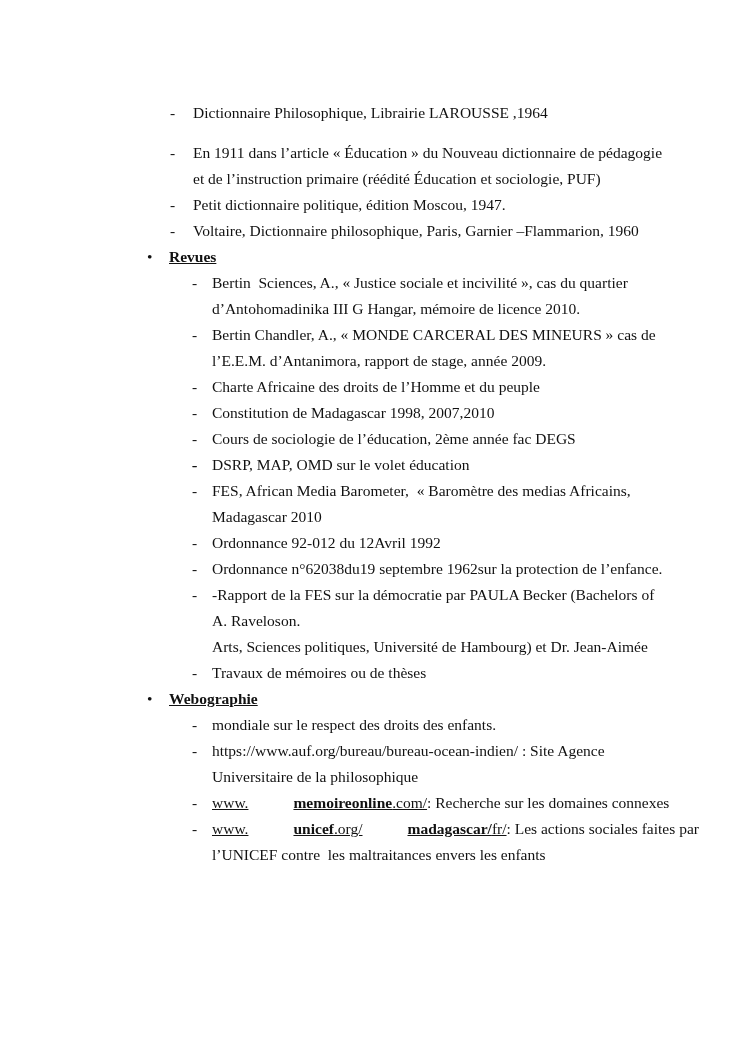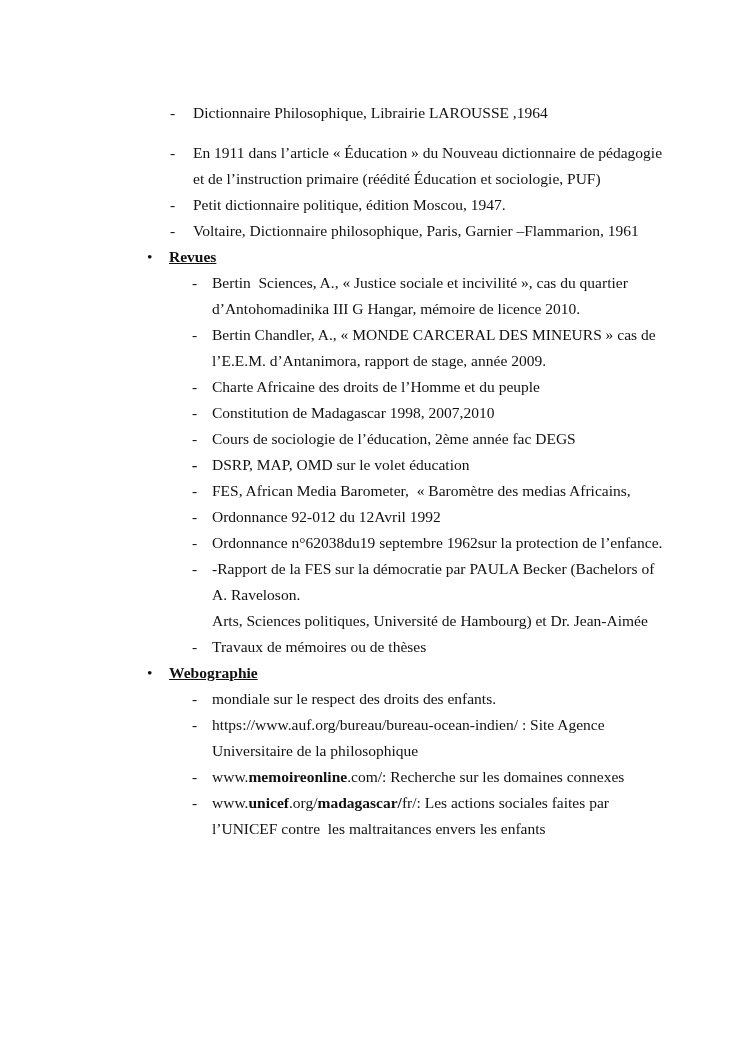--- a/index.html
+++ b/index.html
@@ -39,40 +39,40 @@
   .heading .marker { left: 147px; }
   .heading .title {
     font-weight: bold;
     text-decoration: underline;
     margin-top: 36px;
   }
   
   .item.l2 { padding-left: 212px; }
   .item.l2 > .line > .marker { left: 192px; }
 
-  .seg.b { font-weight: bold; }
-  .seg.u { }
+  .seg.b { font-weight: bold; margin-left: 45px; }
+  .seg.u { text-decoration: underline; }
 </style>
 </head>
 <body>
 
 <div class="page">
   <div class="content">
       <div class="item l1 gap">
         <div class="line"><span class="marker">-</span><span class="seg">Dictionnaire Philosophique, Librairie LAROUSSE ,1964</span></div>
       </div>
       <div class="item l1">
         <div class="line"><span class="marker">-</span><span class="seg">En 1911 dans l’article « Éducation » du Nouveau dictionnaire de pédagogie</span></div>
         <div class="line"><span class="seg">et de l’instruction primaire (réédité Éducation et sociologie, PUF)</span></div>
       </div>
       <div class="item l1">
         <div class="line"><span class="marker">-</span><span class="seg">Petit dictionnaire politique, édition Moscou, 1947.</span></div>
       </div>
       <div class="item l1">
-        <div class="line"><span class="marker">-</span><span class="seg">Voltaire, Dictionnaire philosophique, Paris, Garnier –Flammarion, 1961</span></div>
+        <div class="line"><span class="marker">-</span><span class="seg">Voltaire, Dictionnaire philosophique, Paris, Garnier –Flammarion, 1960</span></div>
       </div>
       <div class="section">
         <div class="heading"><span class="marker">•</span><span class="title">Revues</span></div>
         <div class="item l2">
           <div class="line"><span class="marker">-</span><span class="seg">Bertin  Sciences, A., « Justice sociale et incivilité », cas du quartier</span></div>
           <div class="line"><span class="seg">d’Antohomadinika III G Hangar, mémoire de licence 2010.</span></div>
         </div>
         <div class="item l2">
           <div class="line"><span class="marker">-</span><span class="seg">Bertin Chandler, A., « MONDE CARCERAL DES MINEURS » cas de</span></div>
           <div class="line"><span class="seg">l’E.E.M. d’Antanimora, rapport de stage, année 2009.</span></div>
@@ -87,20 +87,21 @@
           <div class="line"><span class="marker">-</span><span class="seg">Cours de sociologie de l’éducation, 2ème année fac DEGS</span></div>
         </div>
         <div class="item l2">
           <div class="line"><span class="marker">-</span></div>
         </div>
         <div class="item l2">
           <div class="line"><span class="marker">-</span><span class="seg">DSRP, MAP, OMD sur le volet éducation</span></div>
         </div>
         <div class="item l2">
           <div class="line"><span class="marker">-</span><span class="seg">FES, African Media Barometer,  « Baromètre des medias Africains,</span></div>
+          <div class="line"><span class="seg">Madagascar 2010</span></div>
         </div>
         <div class="item l2">
           <div class="line"><span class="marker">-</span><span class="seg">Ordonnance 92-012 du 12Avril 1992</span></div>
         </div>
         <div class="item l2">
           <div class="line"><span class="marker">-</span><span class="seg">Ordonnance n°62038du19 septembre 1962sur la protection de l’enfance.</span></div>
         </div>
         <div class="item l2">
           <div class="line"><span class="marker">-</span><span class="seg">-Rapport de la FES sur la démocratie par PAULA Becker (Bachelors of</span></div>
           <div class="line"><span class="seg">A. Raveloson.</span></div>

